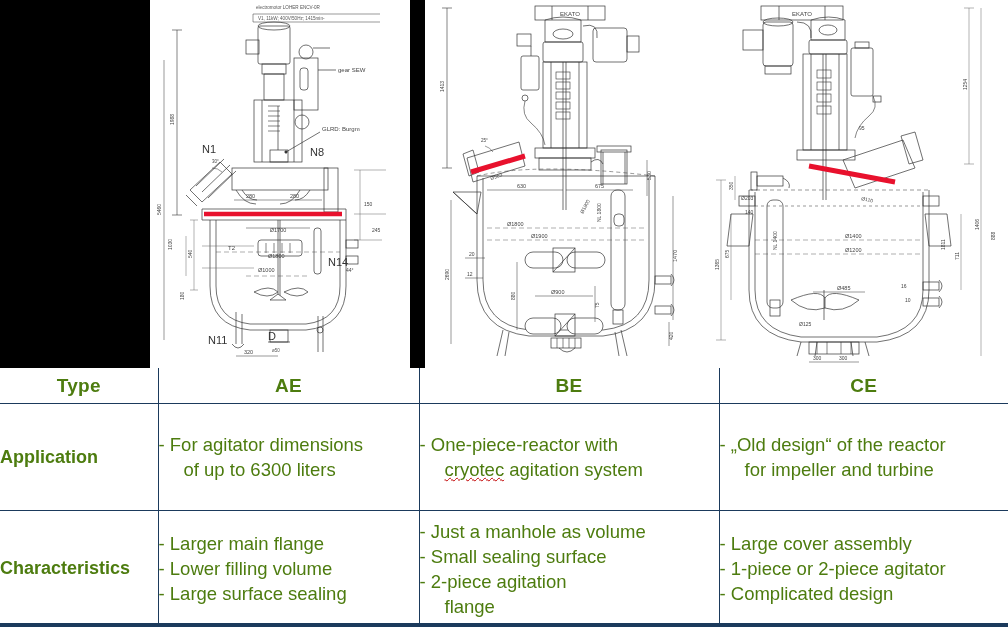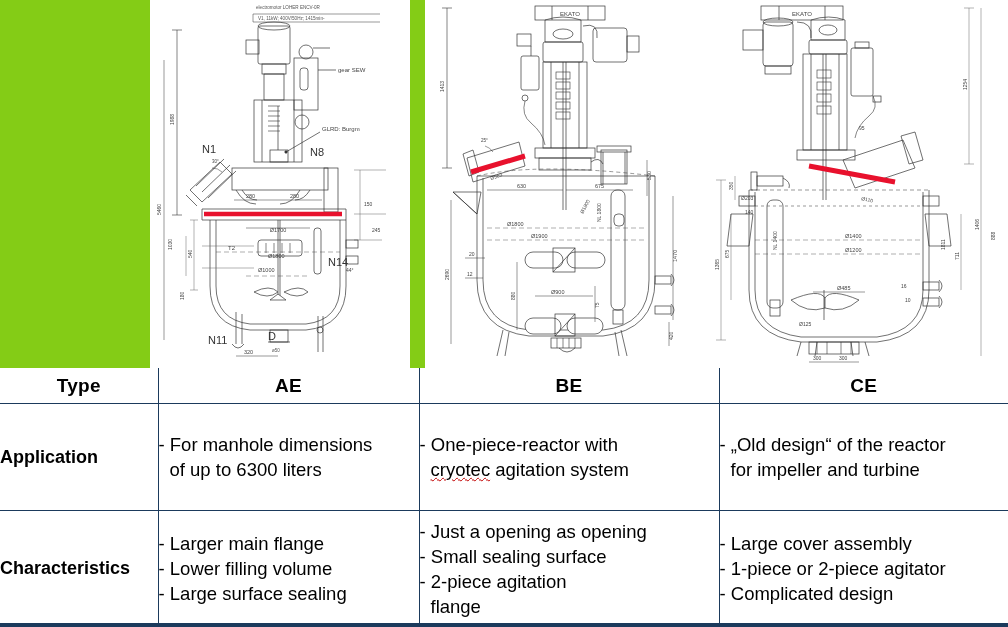--- a/index.html
+++ b/index.html
@@ -7,21 +7,21 @@
   body{
     width:1008px;height:627px;
     background:#ffffff;
     font-family:"Liberation Sans",sans-serif;
     overflow:hidden;
     position:relative;
   }
   
   .drawings{
     position:absolute;left:0;top:0;width:1008px;height:368px;
-    background:#84cc16;
+    background:#000000;
   }
   .drawing{
     position:absolute;top:0;height:368px;
     background:#ffffff;
   }
   #drawing-ae{left:150px;width:260px;}
   #drawing-be{left:425px;width:280px;}
   #drawing-ce{left:705px;width:303px;}
   .drawing svg{display:block;width:100%;height:100%;}
 
@@ -31,21 +31,21 @@
     border-collapse:collapse;
     table-layout:fixed;
   }
   .cmp-table col.c-label{width:158px;}
   .cmp-table col.c-ae{width:261px;}
   .cmp-table col.c-be{width:300px;}
   .cmp-table col.c-ce{width:289px;}
 
   .cmp-table td{
     vertical-align:middle;
-    color:#000000;
+    color:#4d7c0f;
     padding:0;
   }
   .rule-top{border-top:1.6px solid #1b3a5c;}
   .rule-bot{border-bottom:1.6px solid #1b3a5c;}
   .vline{border-left:1.4px solid #1b3a5c;}
 
   .hdr-row td{height:32px;}
   .hdr-label,.hdr-type{
     text-align:center;
     font-weight:bold;
@@ -58,21 +58,21 @@
     font-size:18px;
     padding:0 2px;
   }
   .cell-body{
     font-size:18.5px;
     line-height:25px;
     padding:7px 8px 7px 14px;
     vertical-align:top;
   }
   .bullet-line{white-space:nowrap;}
-  .bullet-line.wrapline{padding-left:11px;}
+  .bullet-line.wrapline{padding-left:25px;}
 
   .app-row td{height:96px;}
   .cap-row td{height:26px;}
   .char-row td{height:104px;}
 
   .cap-text{
     font-weight:bold;
     font-size:13.5px;
     text-align:center;
     color:#1b3a5c;
@@ -521,21 +521,21 @@
     <tr class="hdr-row">
       <td class="hdr-label">Type</td>
       <td class="hdr-type vline">AE</td>
       <td class="hdr-type vline">BE</td>
       <td class="hdr-type vline">CE</td>
     </tr>
 
     <tr class="app-row">
       <td class="row-label rule-top">Application</td>
       <td class="cell-body rule-top vline">
-        <div class="bullet-line">- For manhole dimensions</div>
+        <div class="bullet-line">- For agitator dimensions</div>
         <div class="bullet-line wrapline">of up to 6300 liters</div>
       </td>
       <td class="cell-body rule-top vline">
         <div class="bullet-line">- One-piece-reactor with</div>
         <div class="bullet-line wrapline"><span class="misspell">cryotec</span><span> agitation system</span></div>
       </td>
       <td class="cell-body rule-top vline">
         <div class="bullet-line">- „Old design“ of the reactor</div>
         <div class="bullet-line wrapline">for impeller and turbine</div>
       </td>
@@ -543,21 +543,21 @@
 
 
     <tr class="char-row">
       <td class="row-label rule-top rule-bot">Characteristics</td>
       <td class="cell-body rule-top rule-bot vline">
         <div class="bullet-line">- Larger main flange</div>
         <div class="bullet-line">- Lower filling volume</div>
         <div class="bullet-line">- Large surface sealing</div>
       </td>
       <td class="cell-body rule-top rule-bot vline">
-        <div class="bullet-line">- Just a opening as opening</div>
+        <div class="bullet-line">- Just a manhole as volume</div>
         <div class="bullet-line">- Small sealing surface</div>
         <div class="bullet-line">- 2-piece agitation</div>
         <div class="bullet-line wrapline">flange</div>
       </td>
       <td class="cell-body rule-top rule-bot vline">
         <div class="bullet-line">- Large cover assembly</div>
         <div class="bullet-line">- 1-piece or 2-piece agitator</div>
         <div class="bullet-line">-  Complicated design</div>
       </td>
     </tr>

